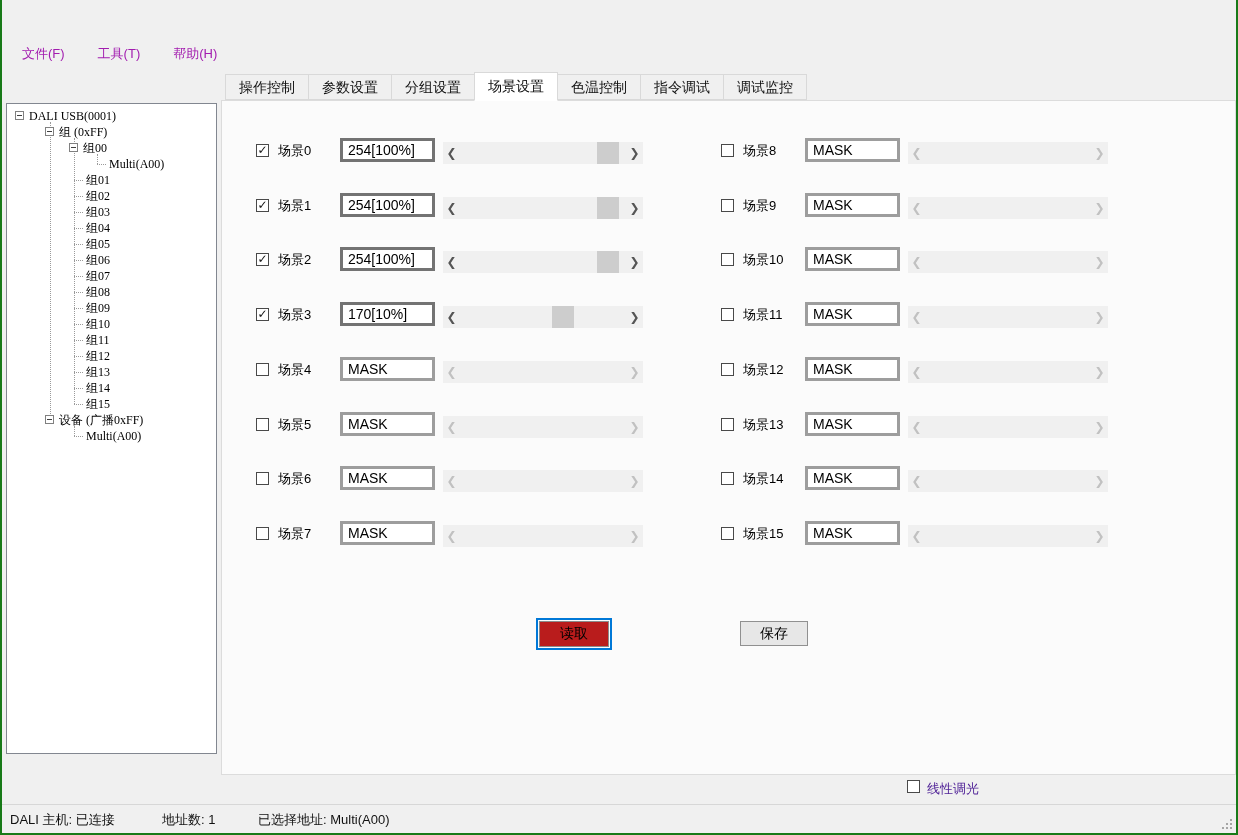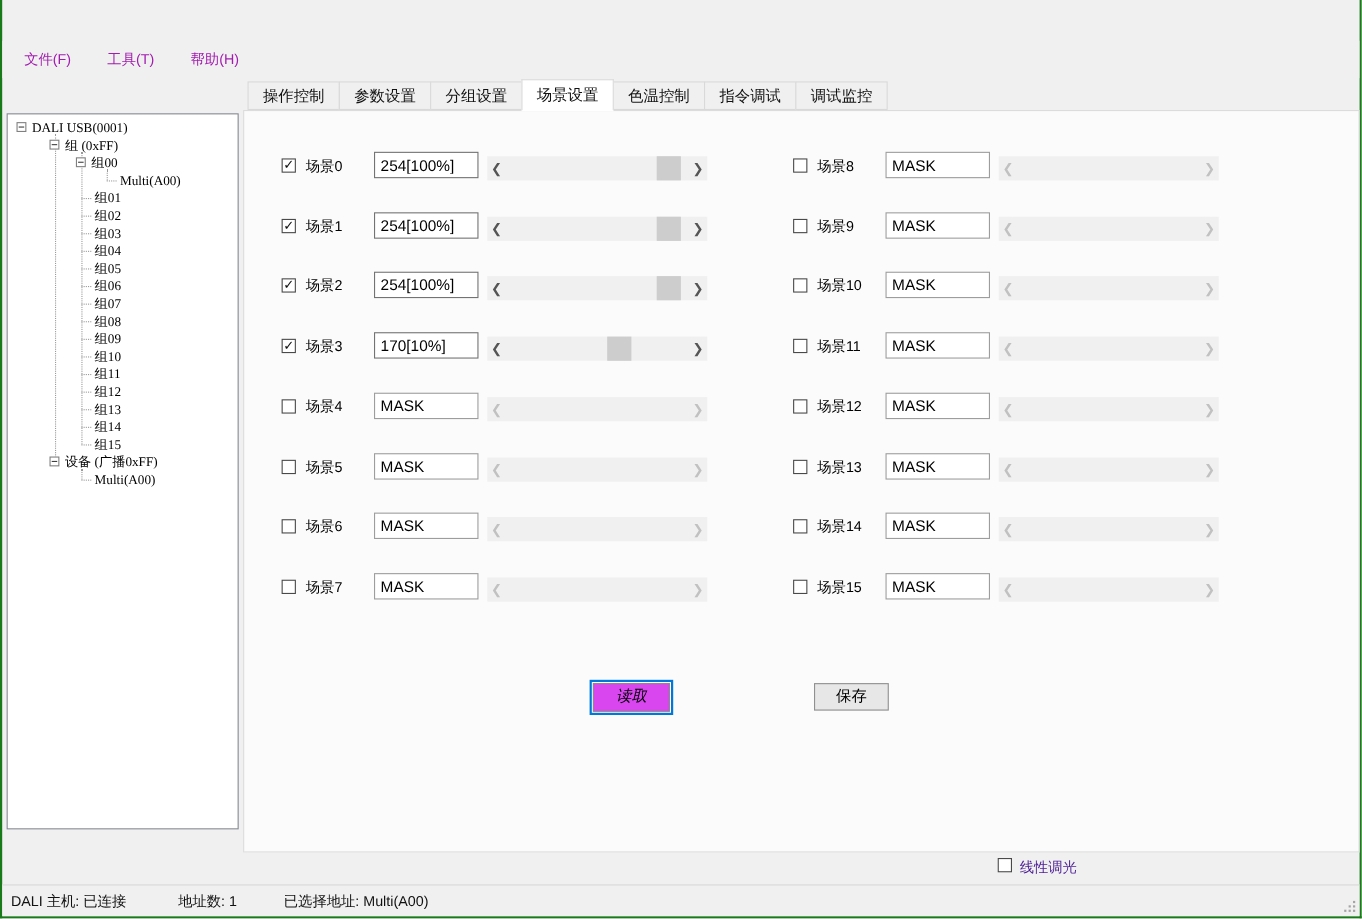--- a/index.html
+++ b/index.html
@@ -28,30 +28,30 @@
   .tree-label{position:absolute;height:16px;line-height:16px;white-space:nowrap;color:#000;}
   .expander{position:absolute;width:9px;height:9px;background:#fff;border:1px solid #808080;z-index:2;}
   .expander::before{content:"";position:absolute;left:1px;right:1px;top:3px;height:1px;background:#404040;}
   .vguide{position:absolute;width:1px;border-left:1px dotted #9a9a9a;z-index:1;}
   .hstub{position:absolute;height:1px;border-top:1px dotted #9a9a9a;z-index:1;}
   
   .page{position:absolute;top:100px;left:219px;width:1015px;height:675px;background:#fbfbfb;border:1px solid #dcdcdc;z-index:1;}
   .scene-row{position:absolute;height:26px;}
   .cb{position:absolute;width:13px;height:13px;background:#fff;border:1px solid #494949;font-size:12px;line-height:11px;text-align:center;color:#111;font-weight:bold;}
   .scene-label{position:absolute;left:22px;top:-2px;font-size:13px;color:#000;white-space:nowrap;}
-  .scene-input{position:absolute;left:84px;top:-6px;width:95px;height:24px;border:1px solid #737373;background:#fff;font-family:"Liberation Sans","DejaVu Sans",sans-serif;font-size:14px;padding:0 0 0 5px;color:#000;outline:none;}
+  .scene-input{position:absolute;left:84px;top:-6px;width:95px;height:24px;border:3px solid #737373;background:#fff;font-family:"Liberation Sans","DejaVu Sans",sans-serif;font-size:14px;padding:0 0 0 5px;color:#000;outline:none;}
   .scene-input.dim{border-color:#9d9d9d;}
   .hscroll{position:absolute;left:187px;top:-2px;width:200px;height:22px;background:#f0f0f0;}
   .arr{position:absolute;top:0;width:17px;height:22px;line-height:22px;text-align:center;font-size:12px;font-weight:bold;color:#555;}
   .arr.r{right:0;}
   .hscroll.disabled .arr{color:#c1c1c1;}
   .thumb{position:absolute;top:0;width:22px;height:22px;background:#cdcdcd;}
   
   .btn{position:absolute;font-family:"Liberation Serif","DejaVu Serif",serif;font-size:14px;color:#000;background:#e7e7e7;border:1px solid #909090;text-align:center;}
-  .btn-read{left:317px;top:520px;width:70px;height:26px;line-height:24px;background:#d946ef;border:1px solid #8b8b8b;outline:2px solid #0078d7;outline-offset:1px;font-style:italic;}
+  .btn-read{left:317px;top:520px;width:70px;height:26px;line-height:24px;background:#b91c1c;border:1px solid #8b8b8b;outline:2px solid #0078d7;outline-offset:1px;}
   .btn-save{left:518px;top:520px;width:68px;height:25px;line-height:23px;}
   
   .linear-row{position:absolute;top:780px;left:905px;height:16px;}
   .linear-row .cb{left:0;top:0;}
   .linear-label{position:absolute;left:20px;top:0;font-size:13px;white-space:nowrap;color:#4c1d95;}
   
   .statusbar{position:absolute;left:0;right:0;bottom:0;height:29px;background:#f0f0f0;border-top:1px solid #d7d7d7;font-size:13px;color:#111;}
   .status-item{position:absolute;top:6px;white-space:nowrap;}
   .grip{position:absolute;right:4px;bottom:4px;width:12px;height:12px;}
   .grip::before{content:"";position:absolute;right:0;bottom:0;width:2px;height:2px;background:#a5a5a5;

